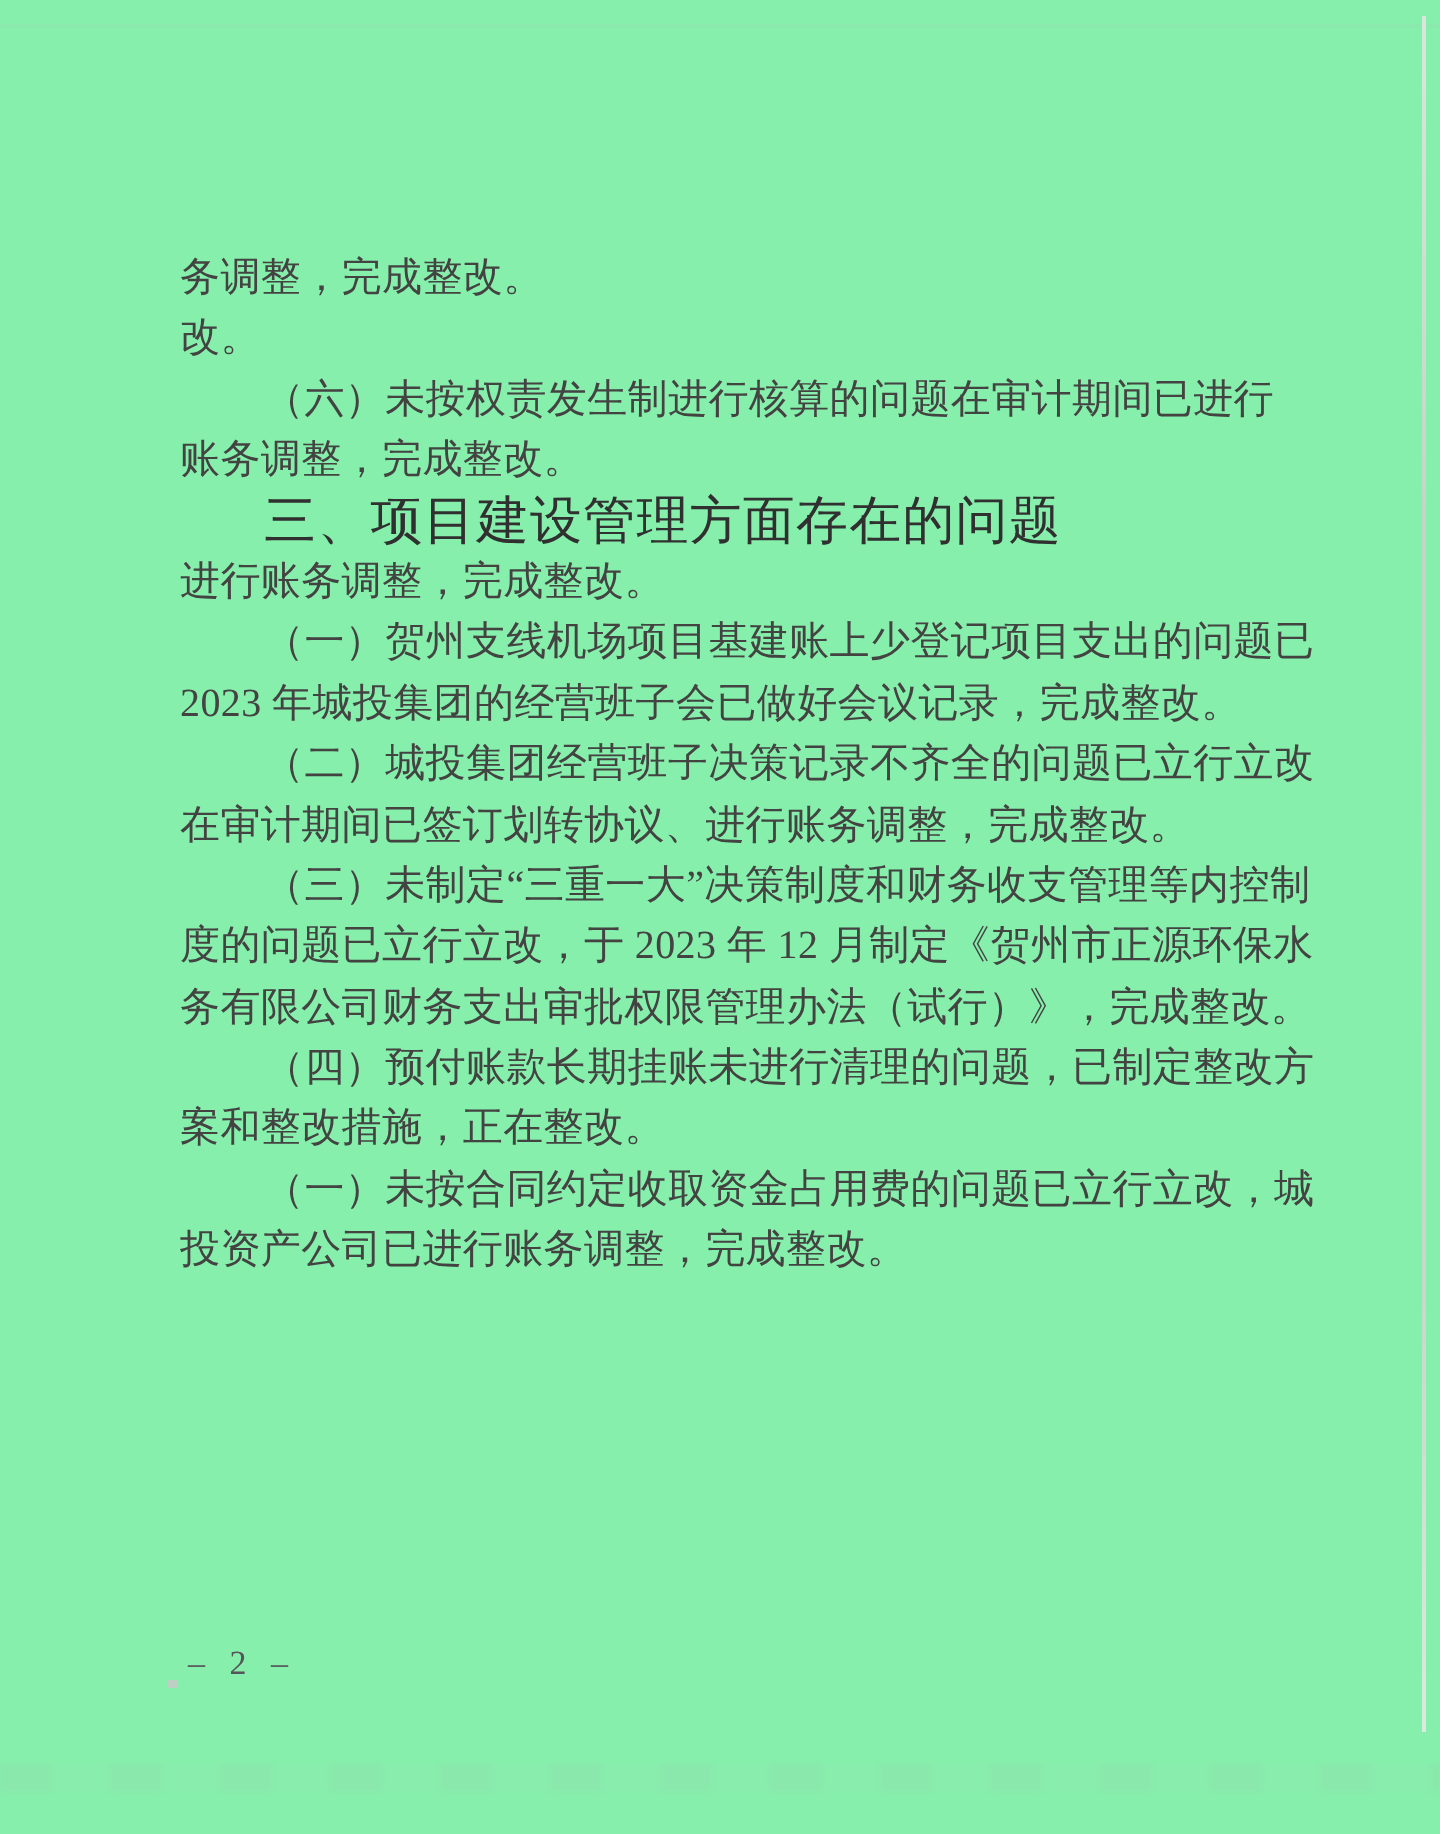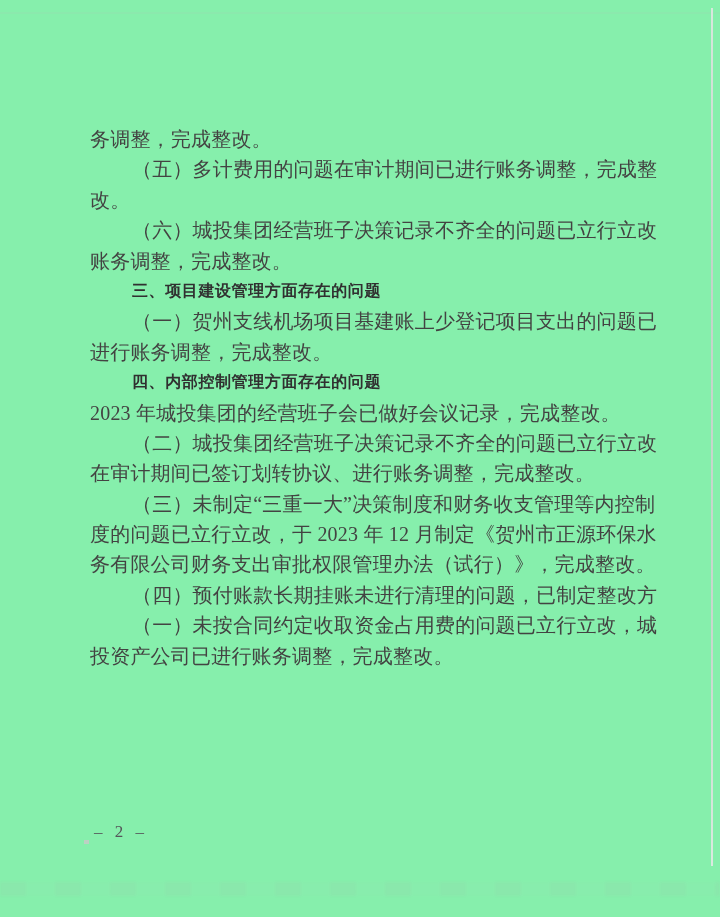--- a/index.html
+++ b/index.html
@@ -60,22 +60,22 @@
     font-size: 20px;
     letter-spacing: 0.2px;
     color: #434342;
     white-space: nowrap;
   }
   .ln.ind {
     padding-left: 42px;
   }
   .ln.head {
     font-family: "DejaVu Sans", "Liberation Sans", sans-serif;
-    font-weight: 700;
-    font-size: 16px;
+    font-weight: 400;
+    font-size: 26px;
     color: #303030;
     letter-spacing: 0.6px;
   }
   .footer-page-num {
     position: absolute;
     left: 94px;
     top: 822px;
     font-size: 17px;
     letter-spacing: 4px;
     color: #55565a;
@@ -87,34 +87,33 @@
 
 <div class="page">
 
   <div class="scan-top-band"></div>
   <div class="scan-edge-line"></div>
   <div class="scan-bottom-band"></div>
   <div class="scan-speck"></div>
 
   <div class="content">
     <div class="ln">务调整，完成整改。</div>
-    <div class="ln ind">（五）多计费用的问题在审计期间已进行账务调整，完成整</div>
     <div class="ln">改。</div>
-    <div class="ln ind">（六）城投集团经营班子决策记录不齐全的问题已立行立改</div>
+    <div class="ln ind">（六）未按权责发生制进行核算的问题在审计期间已进行</div>
     <div class="ln">账务调整，完成整改。</div>
     <div class="ln head ind">三、项目建设管理方面存在的问题</div>
+    <div class="ln">进行账务调整，完成整改。</div>
     <div class="ln ind">（一）贺州支线机场项目基建账上少登记项目支出的问题已</div>
-    <div class="ln">进行账务调整，完成整改。</div>
-    <div class="ln head ind">四、内部控制管理方面存在的问题</div>
     <div class="ln">2023 年城投集团的经营班子会已做好会议记录，完成整改。</div>
     <div class="ln ind">（二）城投集团经营班子决策记录不齐全的问题已立行立改</div>
     <div class="ln">在审计期间已签订划转协议、进行账务调整，完成整改。</div>
     <div class="ln ind">（三）未制定“三重一大”决策制度和财务收支管理等内控制</div>
     <div class="ln">度的问题已立行立改，于 2023 年 12 月制定《贺州市正源环保水</div>
     <div class="ln">务有限公司财务支出审批权限管理办法（试行）》，完成整改。</div>
     <div class="ln ind">（四）预付账款长期挂账未进行清理的问题，已制定整改方</div>
+    <div class="ln">案和整改措施，正在整改。</div>
     <div class="ln ind">（一）未按合同约定收取资金占用费的问题已立行立改，城</div>
     <div class="ln">投资产公司已进行账务调整，完成整改。</div>
   </div>
 
   <div class="footer-page-num">– 2 –</div>
 
 </div>
 
 </body></html>

